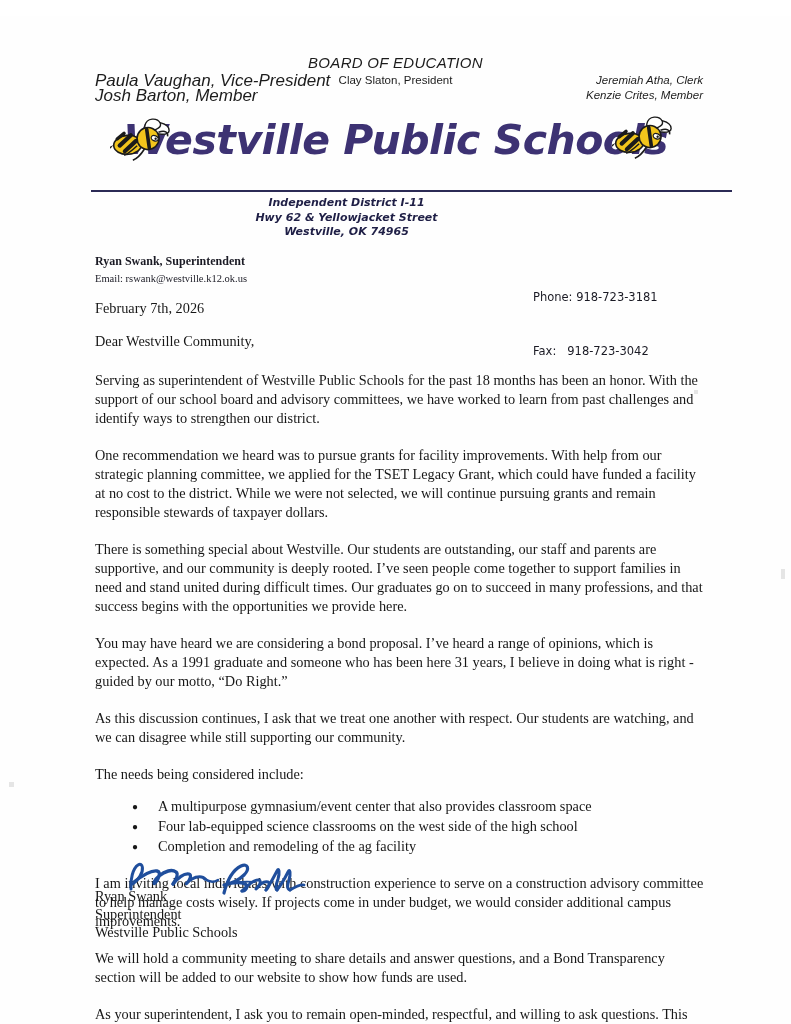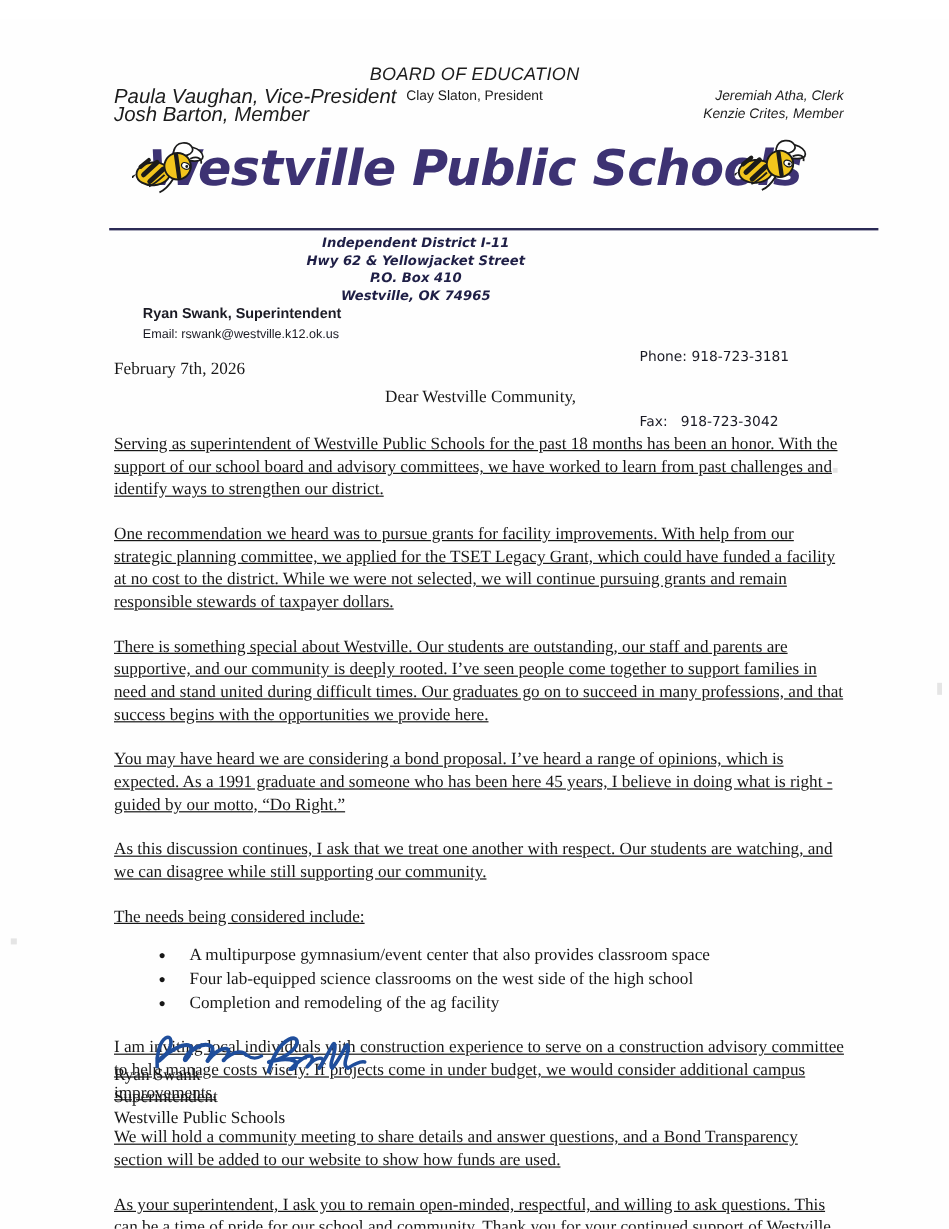--- a/index.html
+++ b/index.html
@@ -124,25 +124,24 @@
     font-style: italic;
     font-size: 11px;
     line-height: 14.5px;
     color: #1f1f46;
   }
 
   
   .contact-left {
     position: absolute;
     left: 95px; top: 236px;
-    font-family: Liberation Sans, sans-serif;
+    font-family: Liberation Serif, serif;
     font-size: 11.5px;
     line-height: 18px;
     color: #1a1a24;
-    margin-left: 24px;
   }
   .contact-left .name {
     font-weight: bold;
     font-size: 12px;
   }
   .contact-left .email { font-size: 10.5px; }
   .contact-right {
     position: absolute;
     left: 533px; top: 236px;
     font-family: "DejaVu Sans", "Liberation Sans", sans-serif;
@@ -156,24 +155,24 @@
   .letter {
     position: absolute;
     left: 95px; top: 283px;
     width: 611px;
     font-family: "Liberation Serif", "DejaVu Serif", serif;
     font-size: 14.3px;
     line-height: 19px;
     color: #171717;
     text-align: left;
   }
-  .letter .date { margin: 0 0 4px 0; }
-  .letter .salutation { margin: 0 0 20px 0; text-align: center; }
-  .letter p.para { margin: 0 0 18px 0; text-decoration: underline; }
-  .letter p.lead-in { margin: 0 0 1px 0; text-decoration: underline; }
+  .letter .date { margin: 0 0 14px 0; }
+  .letter .salutation { margin: 0 0 20px 0; }
+  .letter p.para { margin: 0 0 18px 0; }
+  .letter p.lead-in { margin: 0 0 1px 0; }
   .letter ul.needs {
     margin: 13px 0 18px 0;
     padding: 0 0 0 50px;
     list-style: none;
   }
   .letter ul.needs li {
     position: relative;
     margin: 0 0 1px 0;
     padding-left: 13px;
     line-height: 19px;
@@ -285,41 +284,40 @@
         <path d="M37 33 C36 40, 34 45, 31 48" stroke="#1b1b1b" stroke-width="1.6" fill="none"></path>
       </g>
     </svg>
   </span>
 
   <div class="divider"></div>
 
   <div class="address-block">
     <div>Independent District I-11</div>
     <div>Hwy 62 &amp; Yellowjacket Street</div>
-    <div>P.O. Box 410</div>
     <div>Westville, OK  74965</div>
   </div>
 
   <div class="contact-left">
     <div class="name">Ryan Swank, Superintendent</div>
     <div class="email">Email:  rswank@westville.k12.ok.us</div>
   </div>
   <div class="contact-right">
     <div>Phone: 918-723-3181</div>
     <div>Fax:   918-723-3042</div>
   </div>
 
   <div class="letter">
     <div class="date">February 7th, 2026</div>
     <div class="salutation">Dear Westville Community,</div>
 
     <p class="para">Serving as superintendent of Westville Public Schools for the past 18 months has been an honor.  With the support of our school board and advisory committees, we have worked to learn from past challenges and identify ways to strengthen our district.</p>
     <p class="para">One recommendation we heard was to pursue grants for facility improvements.  With help from our strategic planning committee, we applied for the TSET Legacy Grant, which could have funded a facility at no cost to the district.  While we were not selected, we will continue pursuing grants and remain responsible stewards of taxpayer dollars.</p>
     <p class="para">There is something special about Westville.  Our students are outstanding, our staff and parents are supportive, and our community is deeply rooted. I’ve seen people come together to support families in need and stand united during difficult times. Our graduates go on to succeed in many professions, and that success begins with the opportunities we provide here.</p>
-    <p class="para">You may have heard we are considering a bond proposal. I’ve heard a range of opinions, which is expected. As a 1991 graduate and someone who has been here 45 years, I believe in doing what is right - guided by our motto, “Do Right.”</p>
+    <p class="para">You may have heard we are considering a bond proposal. I’ve heard a range of opinions, which is expected. As a 1991 graduate and someone who has been here 31 years, I believe in doing what is right - guided by our motto, “Do Right.”</p>
     <p class="para">As this discussion continues, I ask that we treat one another with respect. Our students are watching, and we can disagree while still supporting our community.</p>
 
     <p class="lead-in">The needs being considered include:</p>
     <ul class="needs">
       <li>A multipurpose gymnasium/event center that also provides classroom space</li>
       <li>Four lab-equipped science classrooms on the west side of the high school</li>
       <li>Completion and remodeling of the ag facility</li>
     </ul>
 
     <p class="para">I am inviting local individuals with construction experience to serve on a construction advisory committee to help manage costs wisely. If projects come in under budget, we would consider additional campus improvements.</p>

